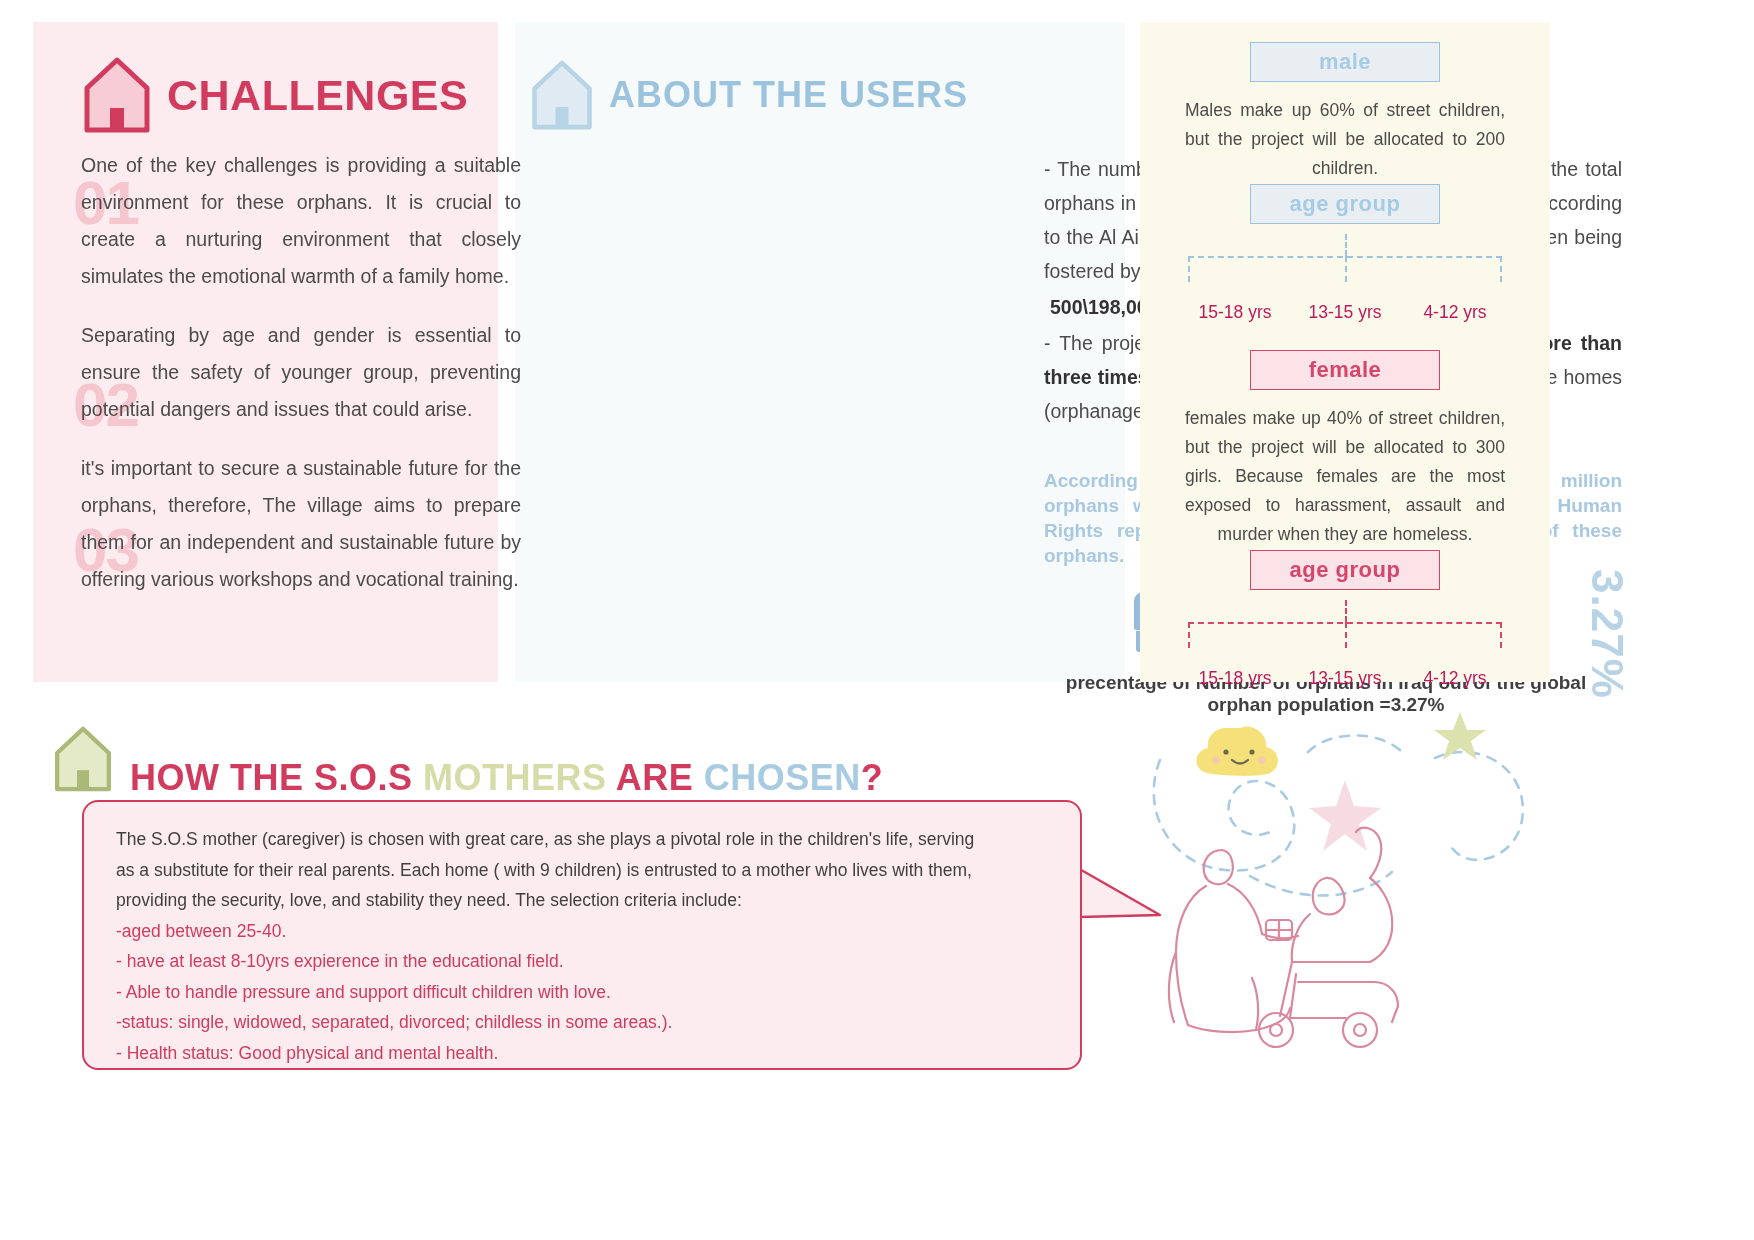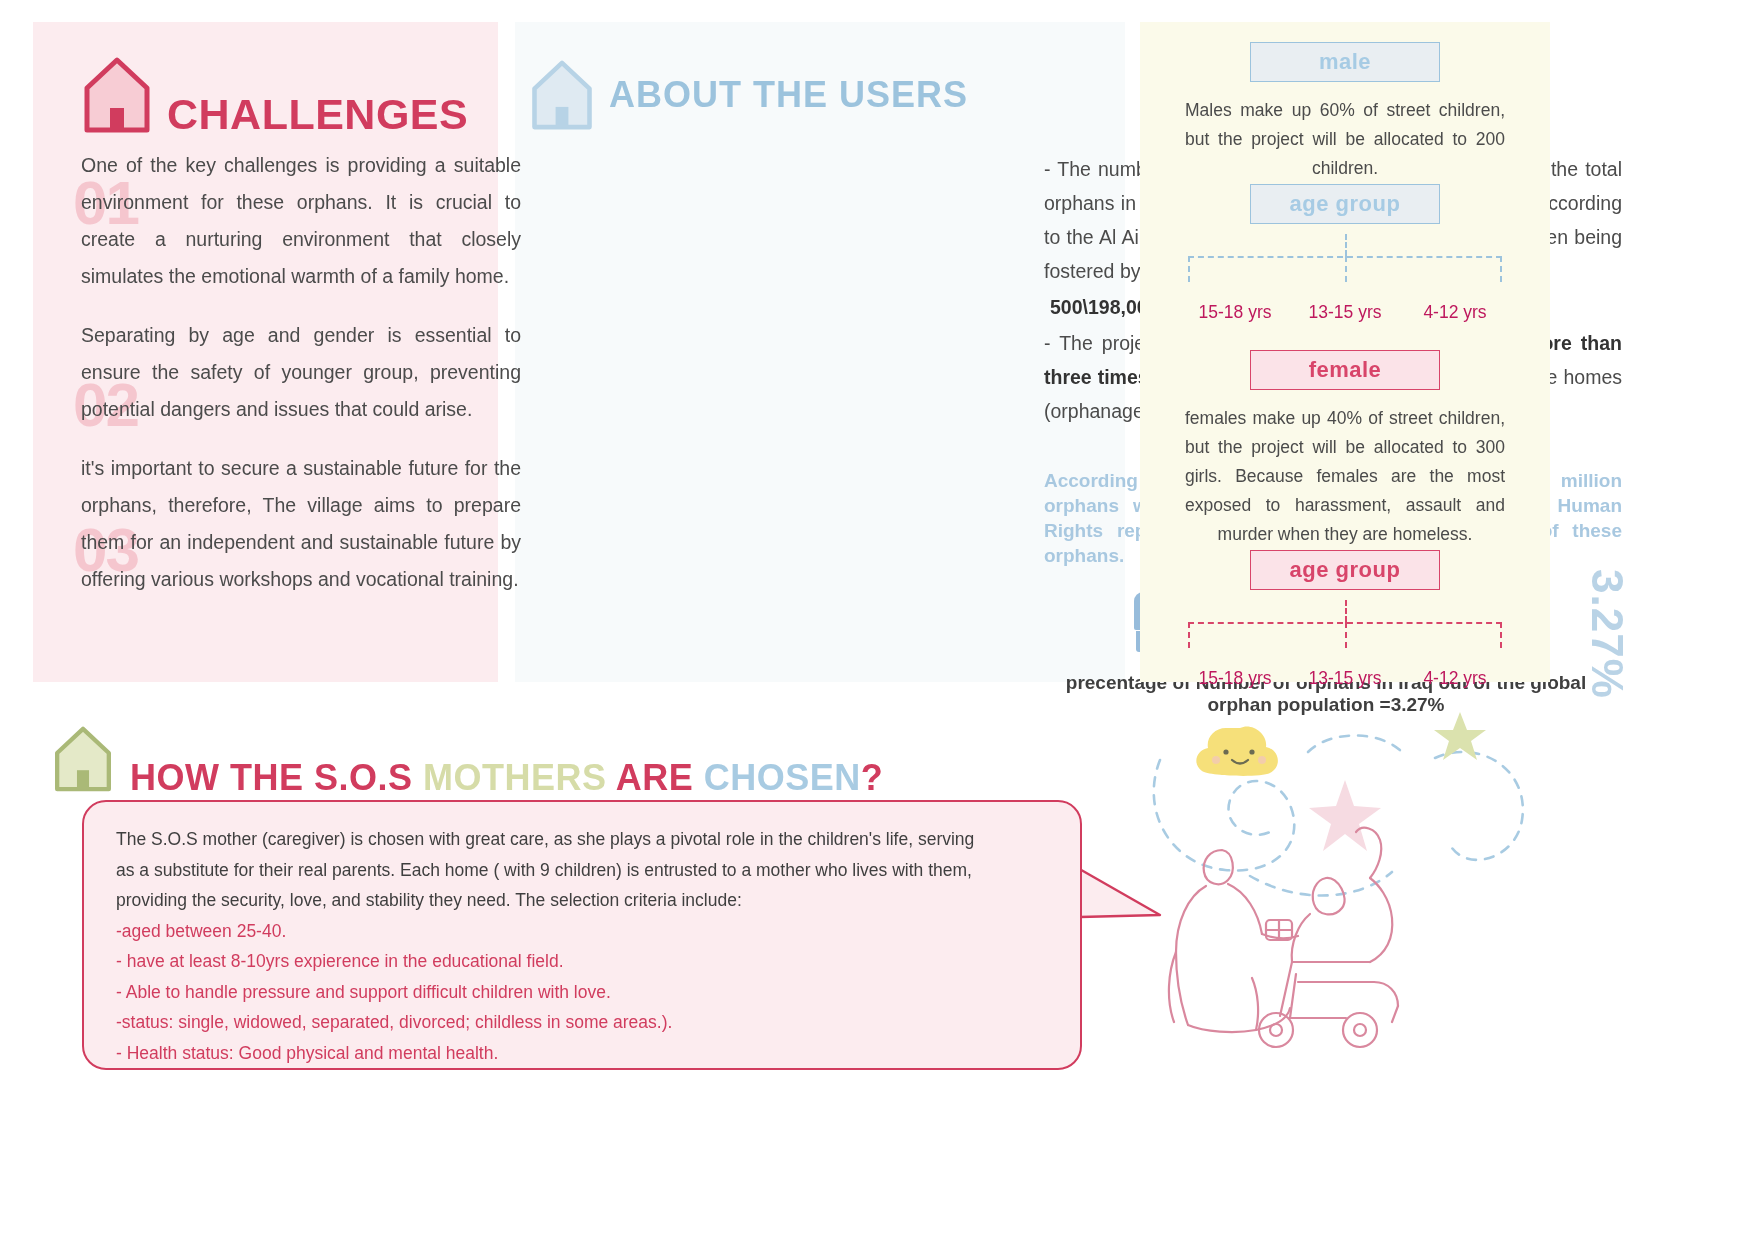--- a/index.html
+++ b/index.html
@@ -156,42 +156,42 @@
     position:absolute;left:52px;top:722px;display:flex;align-items:flex-end;gap:16px;
   }
   .bottom-title{
     font-size:36px;font-weight:bold;letter-spacing:.5px;line-height:1;
     white-space:nowrap;
   }
   .c-crim{color:#d13c5e;} .c-sage{color:#d6dca8;} .c-blue{color:#a8cbe2;}
 
   .bubble{
     position:absolute;left:82px;top:800px;width:1000px;height:270px;
-    background:#fcecef;border:2px solid #d13c5e;border-radius:24px;
+    background:#fcecef;border:2px solid #d13c5e;border-radius:16px;
     box-sizing:border-box;
   }
   .bubble-inner{position:absolute;left:32px;top:22px;right:40px;}
   .bb-line{font-size:17.5px;line-height:30.5px;color:#3f3f3f;margin:0;}
   .bb-crit{font-size:17.5px;line-height:30.5px;color:#d13c5e;margin:0;}
   .tail{
     position:absolute;left:1060px;top:855px;width:0;height:0;
   }
   .tail svg{display:block;}
 
   
   .doodle{position:absolute;left:1130px;top:700px;width:560px;height:400px;}
 </style>
 </head>
 <body>
 
 <div class="page">
 
   <div class="panel-challenges">
 
-    <div class="sec-head" style="position:absolute;left:48px;top:32px;align-items:flex-end;">
+    <div class="sec-head" style="position:absolute;left:48px;top:32px;">
       <span class="house">
         <svg width="72" height="82" viewBox="0 0 72 82">
           <path d="M6 34 L36 6 L66 34 L66 76 L6 76 Z" fill="#f7ccd4" stroke="#d13c5e" stroke-width="5" stroke-linejoin="round"></path>
           <rect x="29" y="54" width="14" height="22" fill="#d13c5e"></rect>
         </svg>
       </span>
       <span class="sec-title title-challenges">CHALLENGES</span>
     </div>
 
     <div class="wm wm01">01</div>

